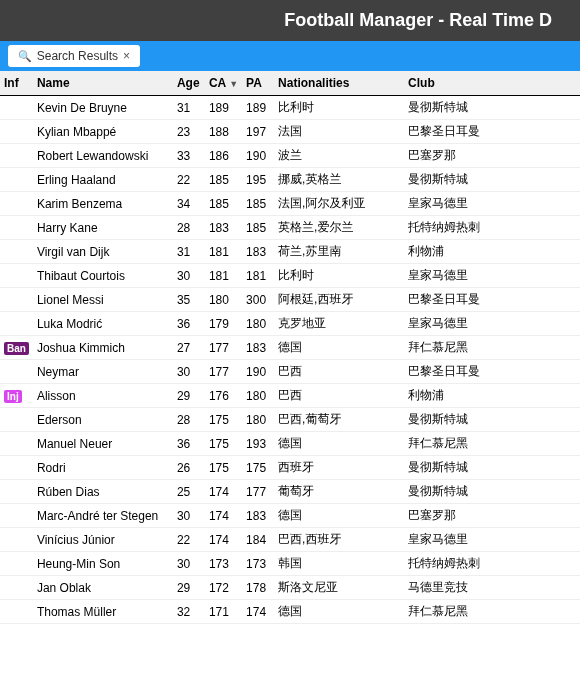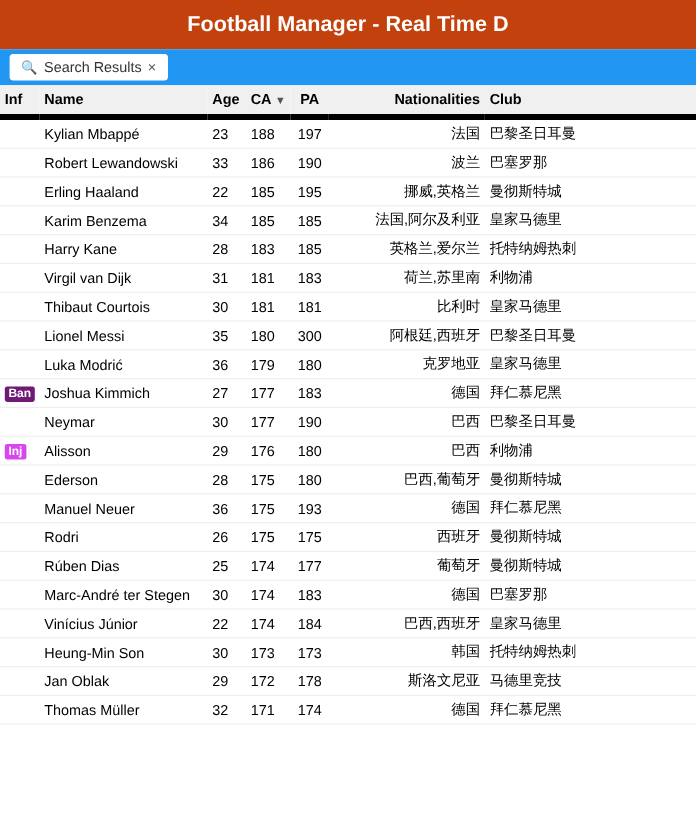--- a/index.html
+++ b/index.html
@@ -5,26 +5,26 @@
     * { margin: 0; padding: 0; box-sizing: border-box; }
     body {
       font-family: Arial, sans-serif;
       font-size: 12px;
       background: #fff;
       width: 580px;
       min-height: 680px;
       overflow-x: hidden;
     }
     .header {
-      background: #c2410c;
+      background: #404040;
       color: white;
       font-size: 18px;
       font-weight: bold;
-      padding: 10px 16px;
-      text-align: center;
+      padding: 10px 28px;
+      text-align: right;
     }
     .tab-bar {
       background: #2196f3;
       padding: 4px 8px;
       display: flex;
       align-items: center;
     }
     .tab {
       background: white;
       color: #333;
@@ -51,21 +51,21 @@
     table {
       width: 100%;
       border-collapse: collapse;
     }
     thead th {
       background: #f0f0f0;
       padding: 5px 4px;
       text-align: left;
       font-weight: bold;
       font-size: 12px;
-      border-bottom: 5px solid #000000;
+      border-bottom: 1px solid #000000;
       white-space: nowrap;
     }
     thead th.sortable {
       cursor: pointer;
     }
     thead th .sort-arrow {
       font-size: 9px;
       color: #555;
     }
     tbody tr {
@@ -73,22 +73,22 @@
     }
     tbody td {
       padding: 3px 4px;
       font-size: 12px;
       white-space: nowrap;
     }
     .col-inf { width: 28px; }
     .col-name { width: 140px; }
     .col-age { width: 32px; }
     .col-ca { width: 36px; }
-    .col-pa { width: 32px; text-align: center; }
-    .col-nat { width: 130px; text-align: right; }
+    .col-pa { width: 32px; }
+    .col-nat { width: 130px; }
     .col-club { width: auto; }
     .badge {
       display: inline-block;
       padding: 1px 3px;
       border-radius: 2px;
       font-size: 10px;
       font-weight: bold;
       color: white;
     }
     .badge-ban { background: #701a75; }
@@ -116,20 +116,29 @@
         <th class="col-inf">Inf</th>
         <th class="col-name sortable">Name</th>
         <th class="col-age sortable">Age</th>
         <th class="col-ca sortable">CA <span class="sort-arrow">▼</span></th>
         <th class="col-pa sortable">PA</th>
         <th class="col-nat">Nationalities</th>
         <th class="col-club">Club</th>
       </tr>
     </thead>
     <tbody id="table-body">
+    <tr>
+          <td class="col-inf"></td>
+          <td class="col-name">Kevin De Bruyne</td>
+          <td class="col-age">31</td>
+          <td class="col-ca">189</td>
+          <td class="col-pa">189</td>
+          <td class="col-nat">比利时</td>
+          <td class="col-club">曼彻斯特城</td>
+        </tr>
         <tr>
           <td class="col-inf"></td>
           <td class="col-name">Kylian Mbappé</td>
           <td class="col-age">23</td>
           <td class="col-ca">188</td>
           <td class="col-pa">197</td>
           <td class="col-nat">法国</td>
           <td class="col-club">巴黎圣日耳曼</td>
         </tr>
         <tr>

